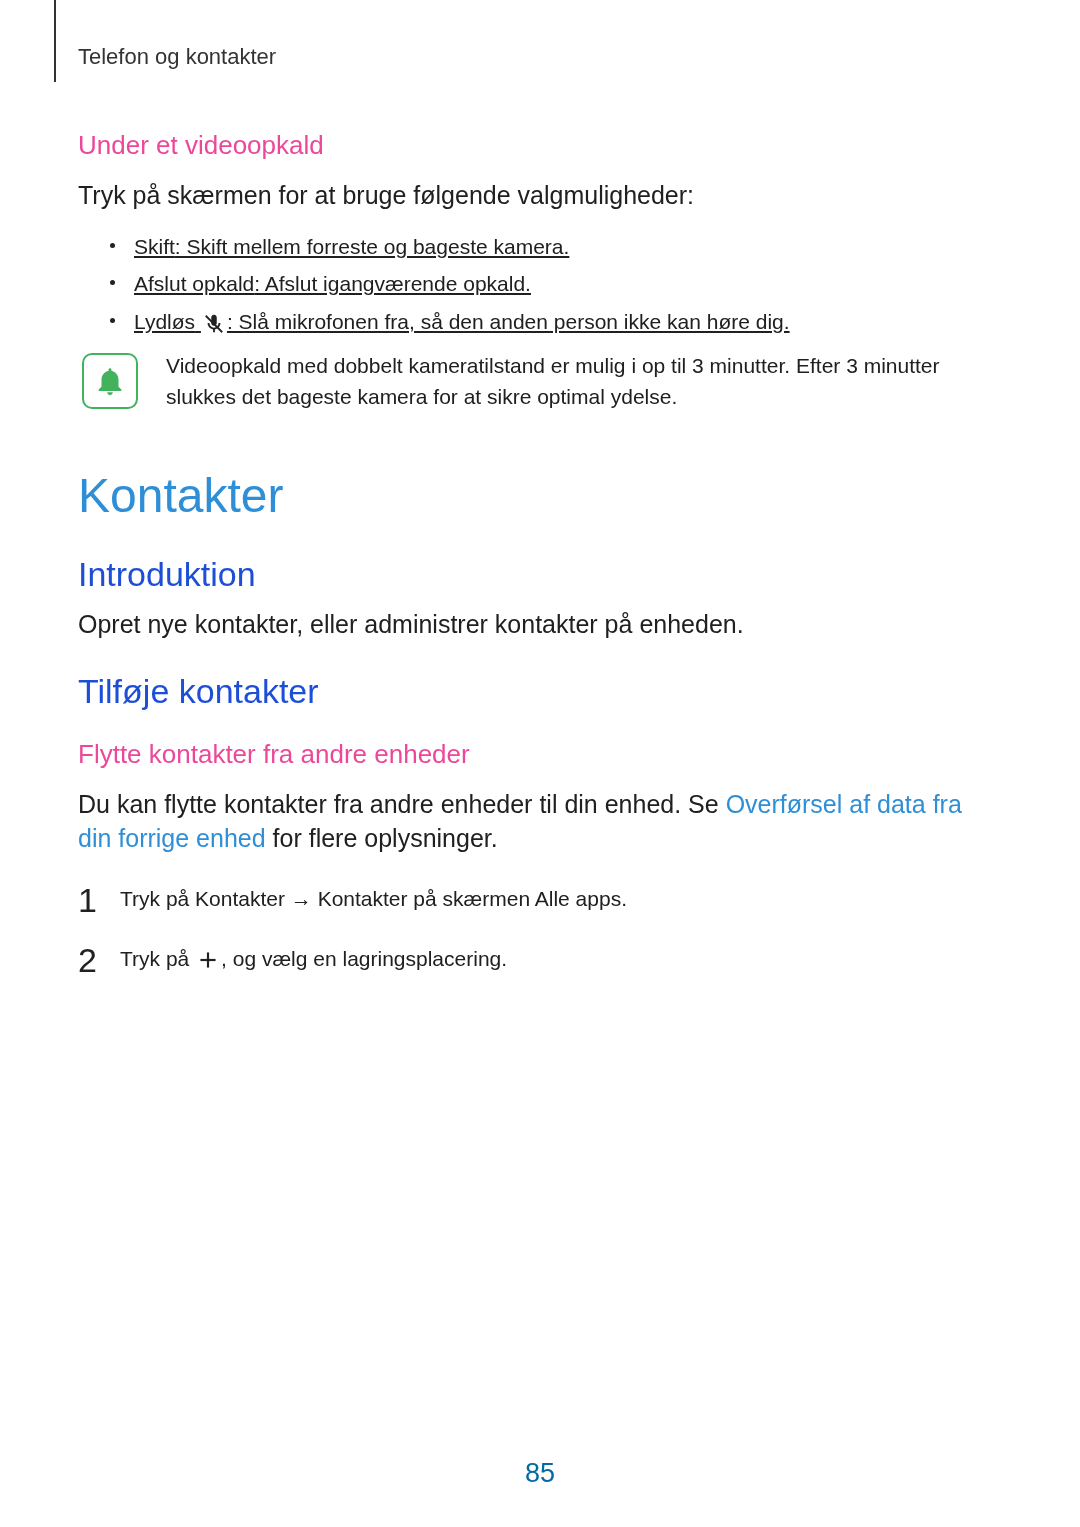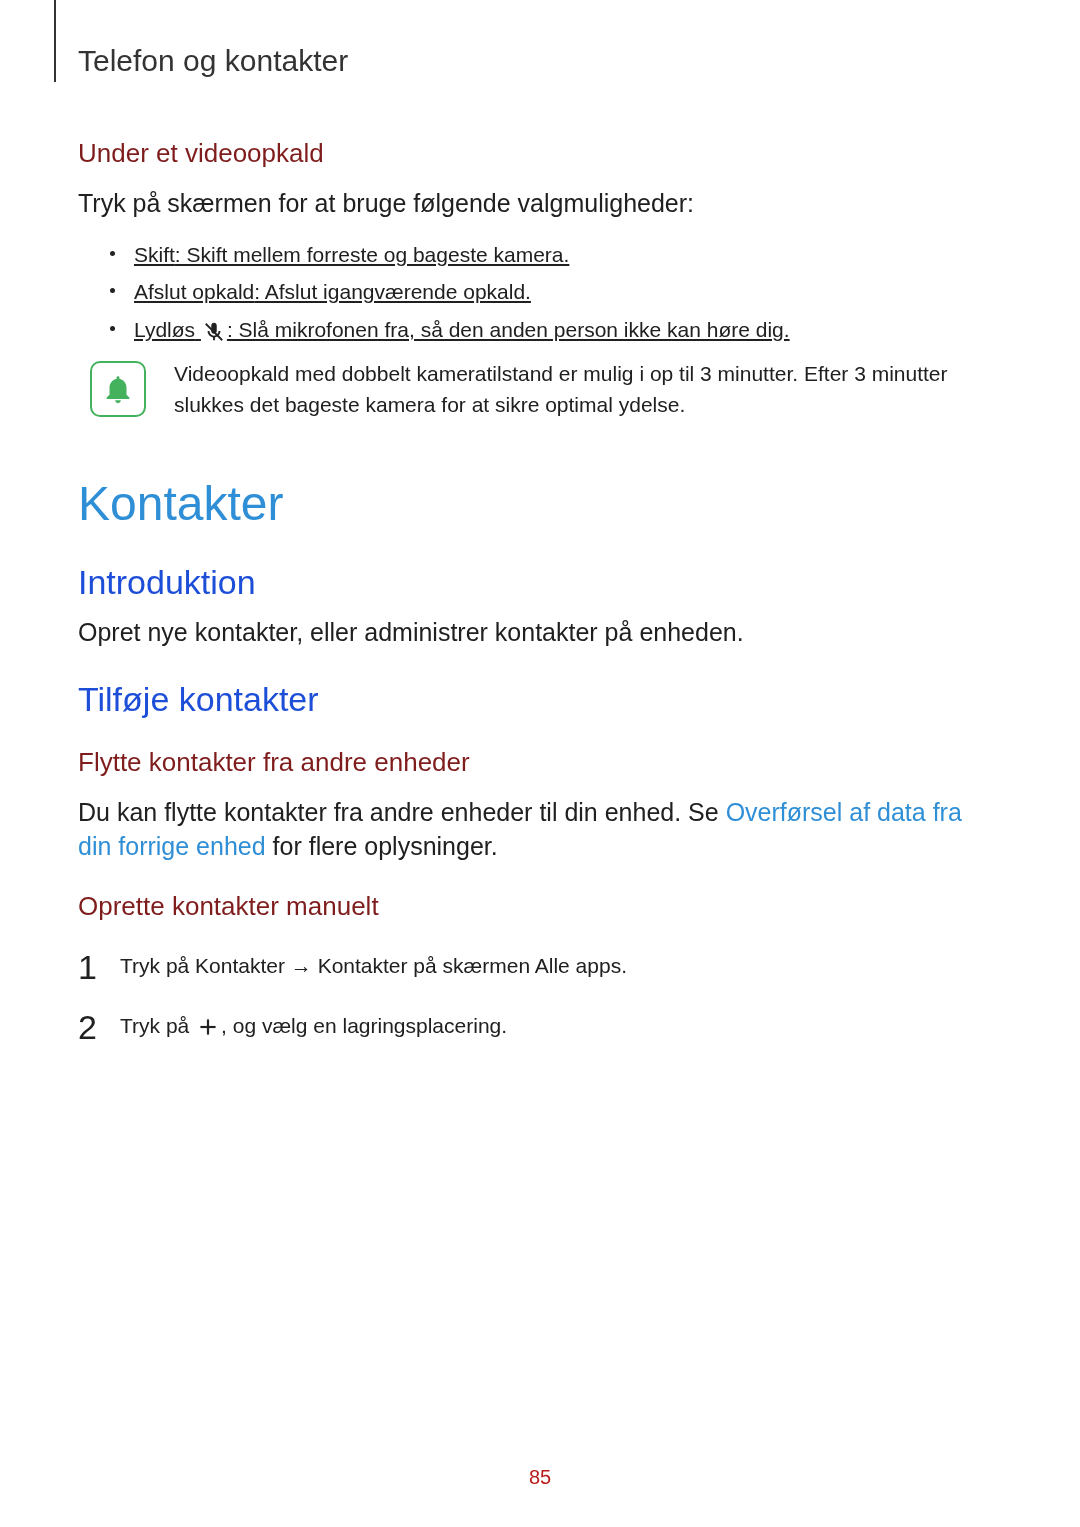--- a/index.html
+++ b/index.html
@@ -18,29 +18,29 @@
     top: 0;
     left: 54px;
     width: 2px;
     height: 82px;
     background: #333;
   }
   .content {
     padding: 44px 78px 0 78px;
   }
   .header-chapter {
-    font-size: 30px;
+    font-size: 22px;
     font-weight: 300;
     color: #333;
     margin: 0 0 60px 0;
   }
   .h3 {
     font-size: 26px;
     font-weight: 400;
-    color: #7f1d1d;
+    color: #ec4899;
     margin: 28px 0 18px 0;
   }
   .body-text {
     font-size: 25px;
     font-weight: 300;
     line-height: 1.35;
     margin: 10px 0 18px 0;
   }
   .bullet-list {
     list-style: none;
@@ -72,21 +72,21 @@
   .icon-inline {
     display: inline-block;
     vertical-align: middle;
     width: 22px;
     height: 22px;
     margin: 0 2px;
   }
   .note-row {
     display: flex;
     align-items: flex-start;
-    margin: 10px 0 30px 12px;
+    margin: 10px 0 30px 4px;
     gap: 28px;
     justify-content: space-between;
   }
   .note-icon {
     flex: 0 0 56px;
     width: 56px;
     height: 56px;
     border-radius: 10px;
     box-sizing: border-box;
     border: 2px solid #44B15D;
@@ -146,23 +146,23 @@
     display: inline-block;
     vertical-align: middle;
     width: 26px;
     height: 26px;
   }
   .page-number {
     position: absolute;
     bottom: 38px;
     width: 100%;
     text-align: center;
-    font-size: 20px;
-    font-weight: 300;
-    color: #b91c1c;
+    font-size: 27px;
+    font-weight: 300;
+    color: #0369a1;
   }
 </style>
 </head>
 <body>
 
 <div class="vertical-rule"></div>
 
 <div class="content">
 
   <div class="header-chapter">Telefon og kontakter</div>
@@ -202,21 +202,20 @@
   <div class="h2">Introduktion</div>
   <div class="body-text">Opret nye kontakter, eller administrer kontakter på enheden.</div>
 
   <div class="h2">Tilføje kontakter</div>
 
   <div class="h3">Flytte kontakter fra andre enheder</div>
   <div class="body-text">
     <span>Du kan flytte kontakter fra andre enheder til din enhed. Se </span><span class="link">Overførsel af data fra din forrige enhed</span><span> for flere oplysninger.</span>
   </div>
 
-  <div class="h3">Oprette kontakter manuelt</div>
 
   <ol class="num-list">
     <li>
       <span class="big-num">1</span>
       <span>Tryk på </span><span class="bold-inline">Kontakter</span><span> → </span><span class="bold-inline">Kontakter</span><span> på skærmen Alle apps.</span>
     </li>
     <li>
       <span class="big-num">2</span>
       <span>Tryk på </span><span class="plus-icon">
         <svg viewBox="0 0 24 24">

